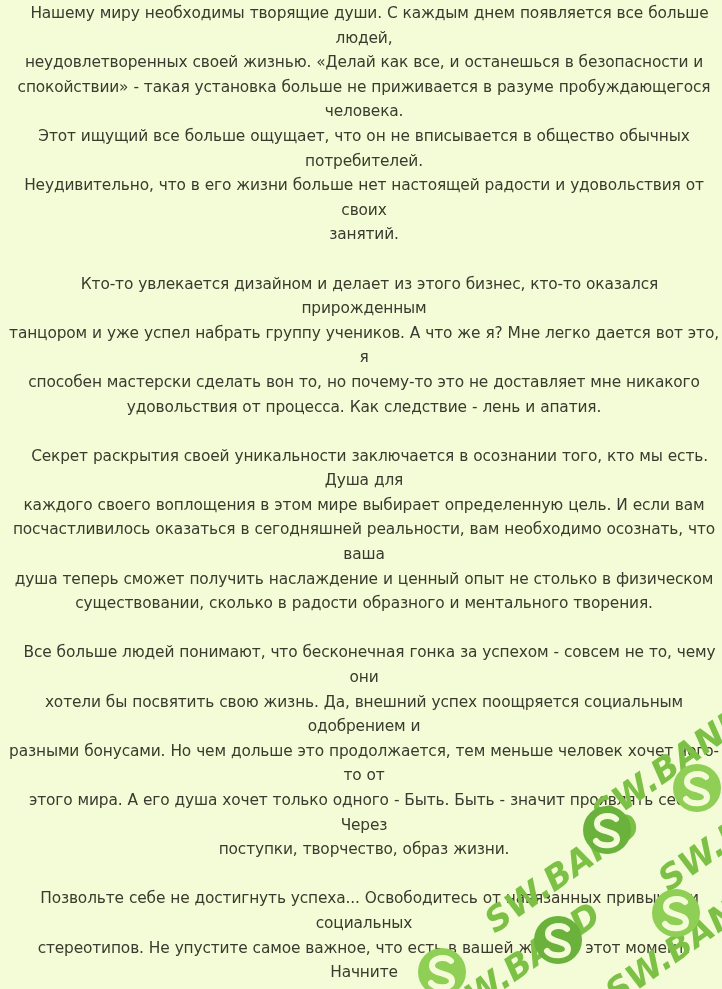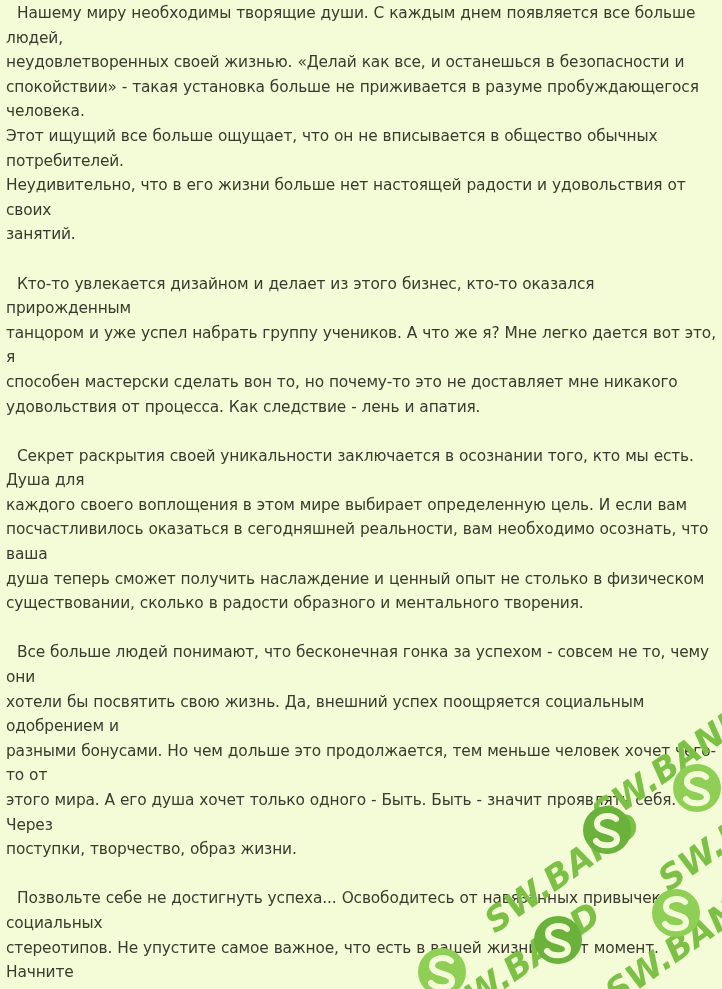--- a/index.html
+++ b/index.html
@@ -22,20 +22,21 @@
       color: #3a3a2e;
       font-size: 15.4px;
       line-height: 24.6px;
       letter-spacing: -0.15px;
       word-spacing: 0.3px;
     }
     .content p {
       margin: 0 0 24.6px 0;
       padding: 0;
       white-space: pre-line;
+      text-align: center;
     }
     .content p .indent {
       display: inline-block;
       width: 11px;
     }
     .watermark {
       position: absolute;
       left: 0;
       top: 0;
       width: 722px;

